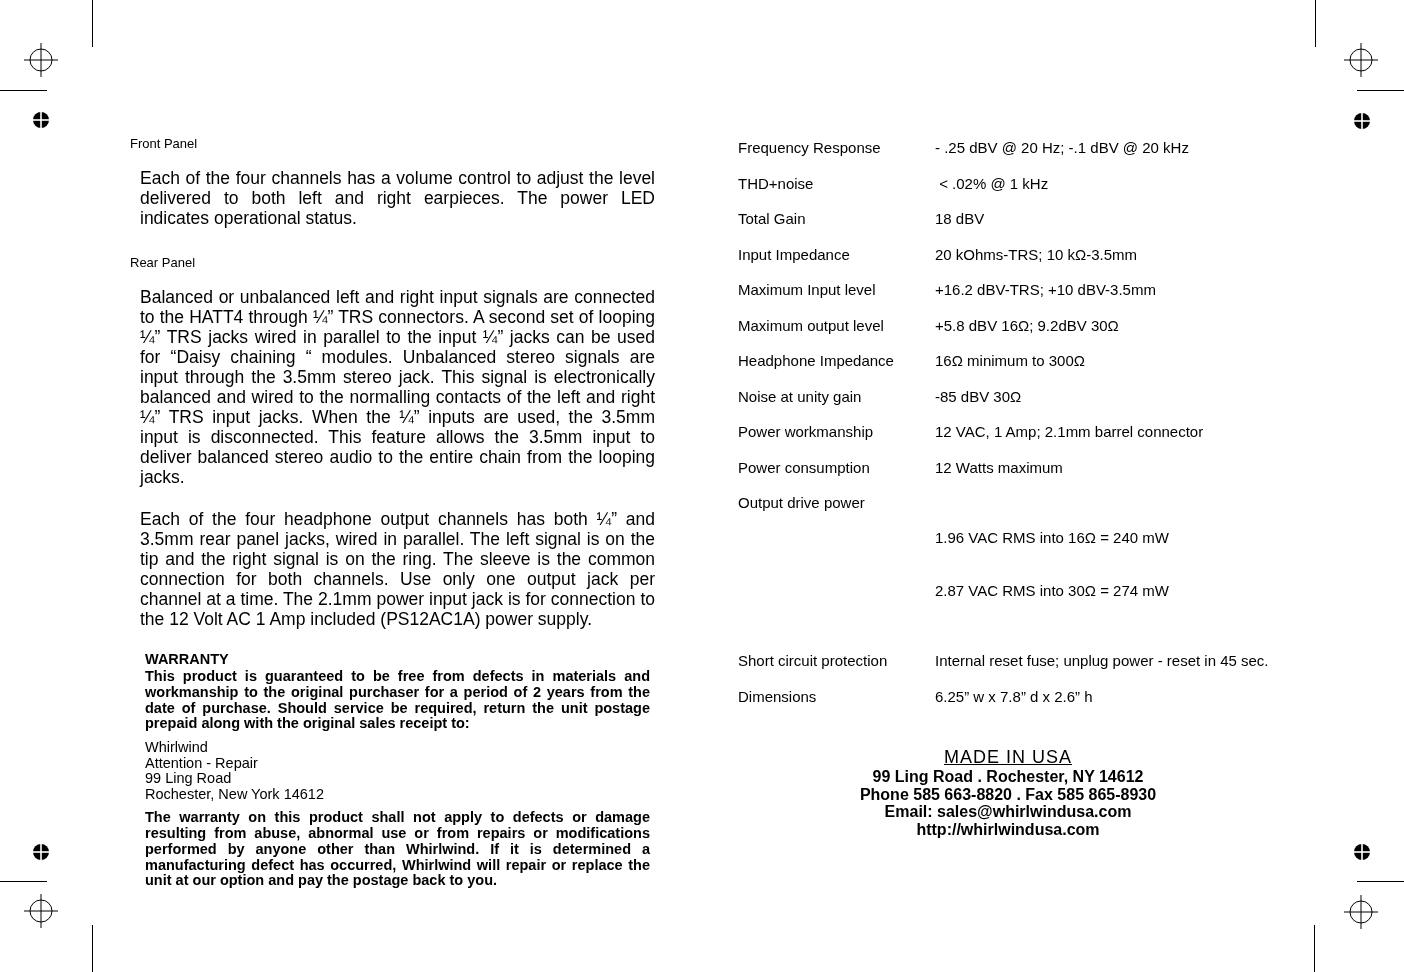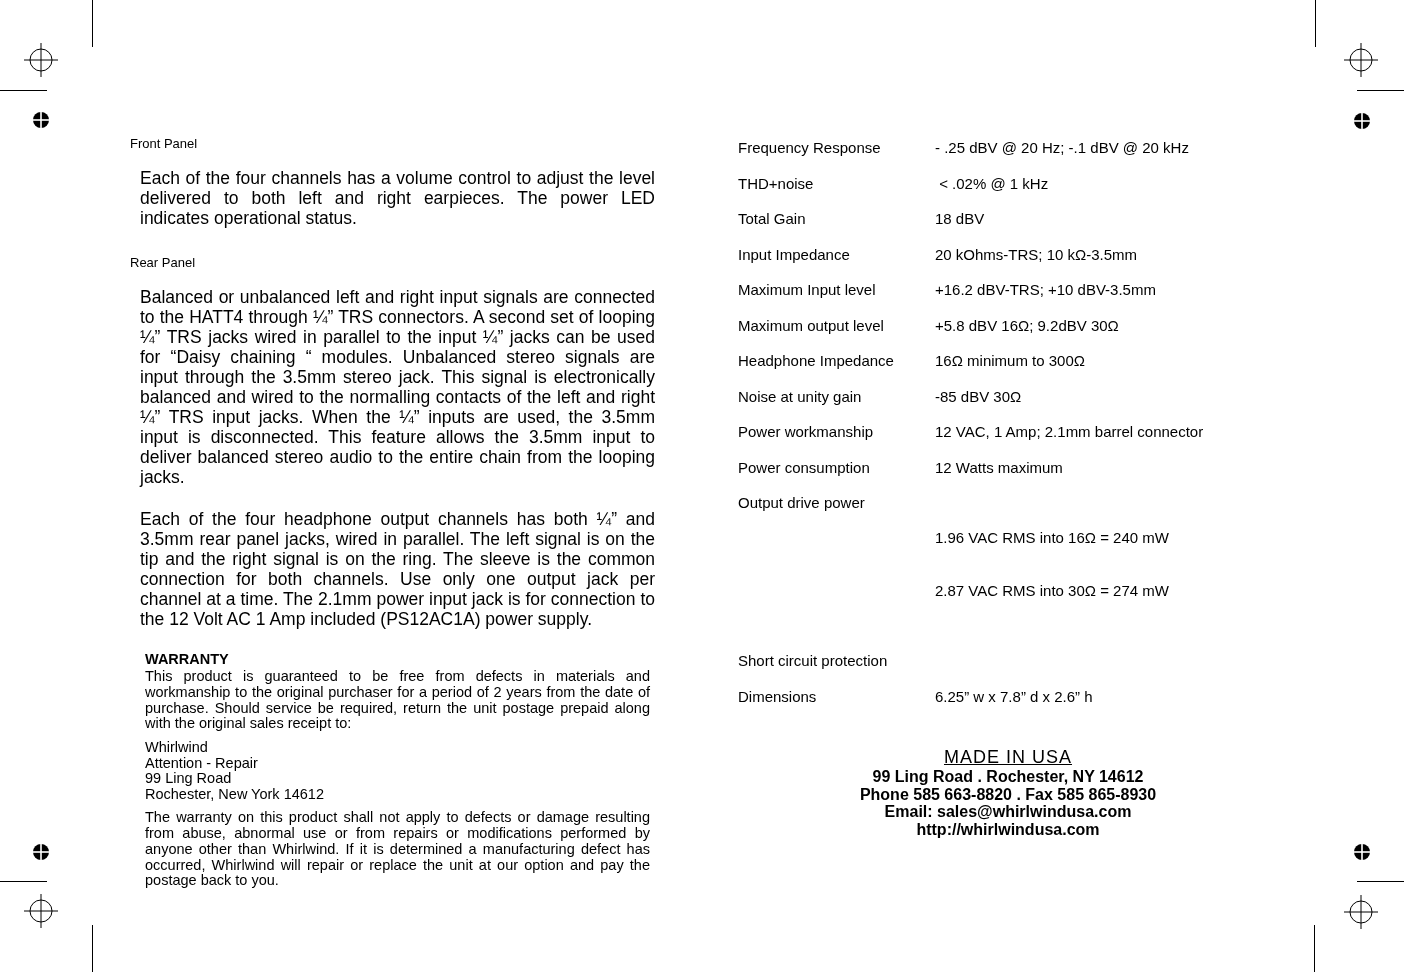--- a/index.html
+++ b/index.html
@@ -19,21 +19,21 @@
     font-size:17.5px; line-height:20px; text-align:justify; margin:14px;
   }
   .body-para.gap-after { margin-bottom:25px; }
   .body-para.gap-small { margin-bottom:22px; }
 
   .warranty { margin-left:19px; width:505px; margin-top:22px; }
   .warranty-heading {
     font-size:14.5px; font-weight:bold; line-height:16px; margin:0 0 2px 0;
   }
   .w-para {
-    font-size:14.5px; line-height:15.8px; text-align:justify; margin:0 0 8px 0;
+    font-size:14.5px; line-height:15.8px; text-align:justify; margin:0 0 8px 0;font-weight:bold;
   }
   .address { margin:0 0 8px 0; }
   .address-line { font-size:14.5px; line-height:15.5px; }
 
   
   .specs { position:absolute; left:738px; top:139px; width:600px; }
   .spec-row { display:flex; margin-bottom:18px; }
   .spec-label {
     width:197px; flex-shrink:0; font-size:15px; line-height:17.5px;
   }
@@ -118,20 +118,21 @@
   </div>
   <div class="spec-row">
     <div class="spec-label">Output drive power</div>
     <div class="spec-value">
       <div>1.96 VAC RMS into 16Ω = 240 mW</div>
       <div>2.87 VAC RMS into 30Ω = 274 mW</div>
     </div>
   </div>
   <div class="spec-row">
     <div class="spec-label">Short circuit protection</div>
+    <div class="spec-value">Internal reset fuse; unplug power - reset in 45 sec.</div>
   </div>
   <div class="spec-row">
     <div class="spec-label">Dimensions</div>
     <div class="spec-value">6.25” w x 7.8” d x 2.6” h</div>
   </div>
 
 </div>
 
 <div class="footer">
   <div class="made-in">MADE IN USA</div>

